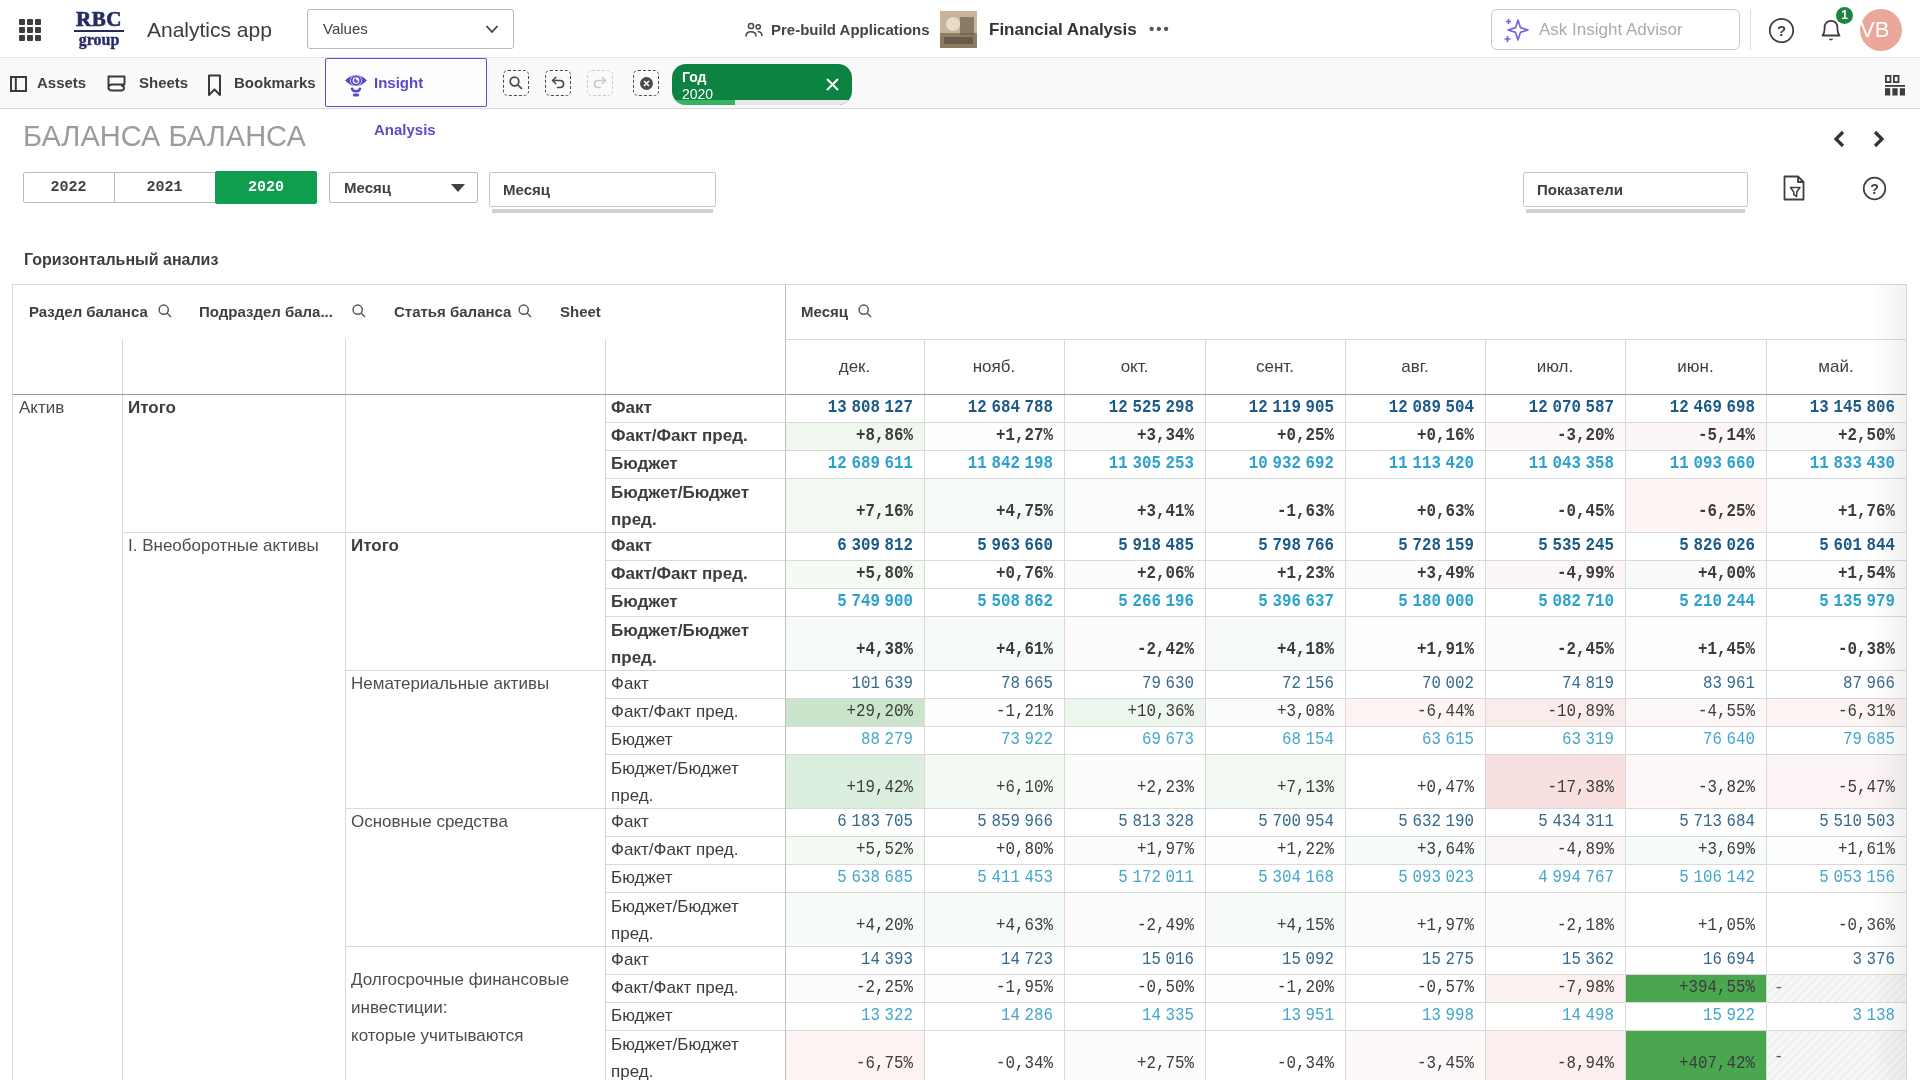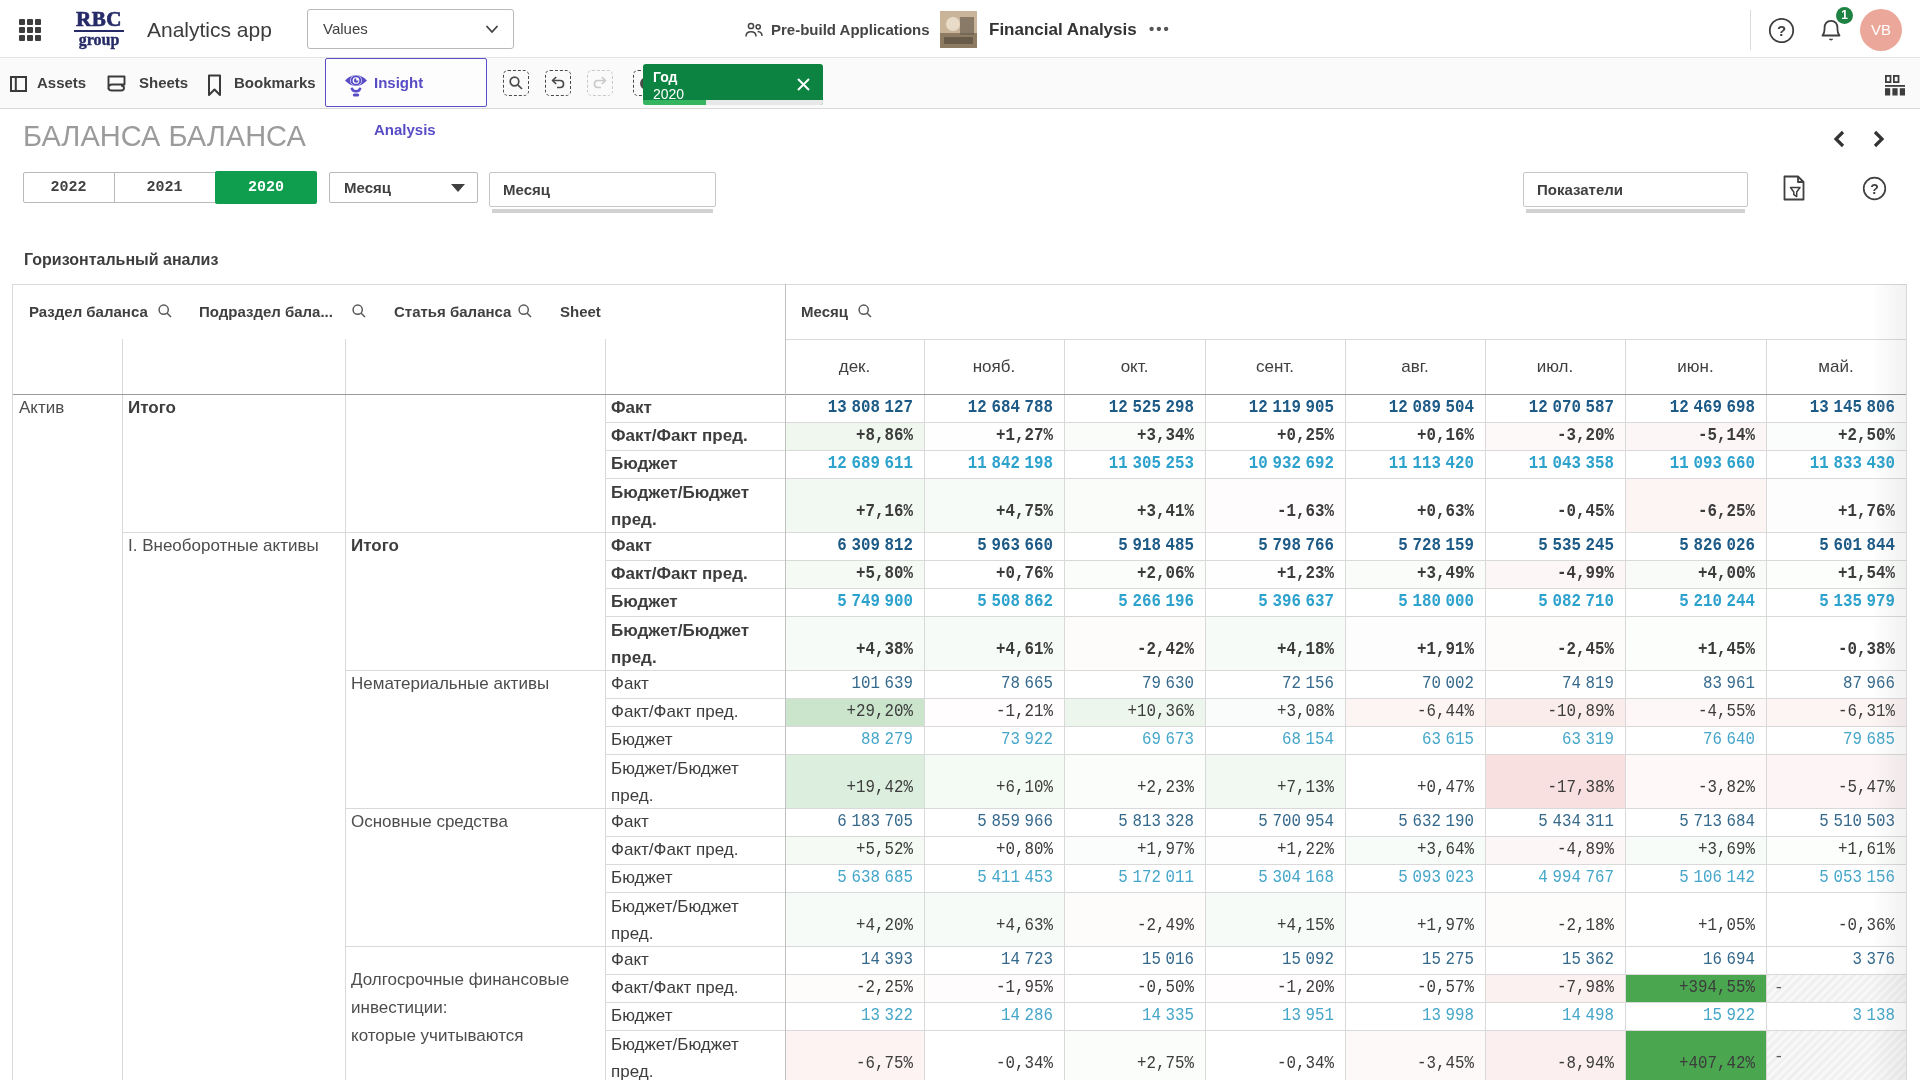--- a/index.html
+++ b/index.html
@@ -61,31 +61,39 @@
 <div class="abs" style="left:771px;top:21px;font-size:15px;font-weight:bold;color:#454545">Pre-build Applications</div>
 <div class="abs" style="left:940px;top:11px;width:37px;height:37px;overflow:hidden"><svg width="37" height="37" viewBox="0 0 37 37">
         <rect width="37" height="37" fill="#c9b49a"></rect>
         <rect x="0" y="22" width="37" height="15" fill="#8d7b63"></rect>
         <circle cx="13" cy="13" r="7" fill="#e8dcc8"></circle>
         <rect x="20" y="6" width="14" height="18" fill="#6e6051" opacity="0.7"></rect>
         <rect x="4" y="26" width="29" height="7" fill="#50463a" opacity="0.6"></rect>
       </svg></div>
 <div class="abs" style="left:989px;top:20px;font-size:17px;font-weight:bold;color:#333">Financial Analysis</div>
 <div class="abs" style="left:1149px;top:20px;font-size:15px;font-weight:bold;color:#555;letter-spacing:2px">•••</div>
+<div class="abs" style="left:1491px;top:9px;width:249px;height:41px;border:1px solid #c9c9c9;border-radius:6px;background:#fff">
+      <div class="abs" style="left:9px;top:5px"><svg width="30" height="30" viewBox="0 0 30 30">
+          <path d="M17 5 L19.4 12.6 L27 15 L19.4 17.4 L17 25 L14.6 17.4 L7 15 L14.6 12.6 Z" fill="none" stroke="#7468dd" stroke-width="1.7" stroke-linejoin="round"></path>
+          <path d="M7.5 4 v5 M5 6.5 h5" stroke="#7468dd" stroke-width="1.7"></path>
+          <path d="M6.5 21 v6 M3.5 24 h6" stroke="#7468dd" stroke-width="1.7"></path>
+        </svg></div>
+      <div class="abs" style="left:47px;top:0;line-height:39px;font-size:17px;color:#ababab">Ask Insight Advisor</div>
+    </div>
 <div class="abs" style="left:1750px;top:10px;width:1px;height:40px;background:#dcdcdc"></div>
 <div class="abs" style="left:1768px;top:17px"><svg width="27" height="27" viewBox="0 0 27 27">
         <circle cx="13.5" cy="13.5" r="11.7" fill="none" stroke="#3f3f3f" stroke-width="1.8"></circle>
         <text x="13.5" y="19" font-family="Liberation Sans" font-size="15" font-weight="bold" fill="#3f3f3f" text-anchor="middle">?</text>
       </svg></div>
 <div class="abs" style="left:1818px;top:18px"><svg width="26" height="26" viewBox="0 0 26 26">
         <path d="M13 2.8 C8.6 2.8 6.6 6 6.6 9.5 C6.6 15 4.5 17.5 4.5 17.5 H21.5 C21.5 17.5 19.4 15 19.4 9.5 C19.4 6 17.4 2.8 13 2.8 Z" fill="none" stroke="#3f3f3f" stroke-width="1.8" stroke-linejoin="round"></path>
         <path d="M10.8 20.8 a2.3 2.3 0 0 0 4.4 0" fill="#3f3f3f"></path>
       </svg></div>
 <div class="abs" style="left:1836px;top:7px;width:17px;height:17px;border-radius:50%;background:#1e8243;color:#fff;font-size:12px;font-weight:bold;text-align:center;line-height:17px">1</div>
-<div class="abs" style="left:1860px;top:9px;width:42px;height:42px;border-radius:50%;background:#eba89a;color:#fff;font-size:15px;text-align:center;line-height:42px">VB</div>
+<div class="abs" style="left:1860px;top:9px;width:42px;height:42px;border-radius:50%;background:#eba89a;color:#fff;font-size:22px;line-height:42px">VB</div>
 </div>
 <div class="abs" style="left:0;top:58px;width:1920px;height:51px;background:#fafafa;border-bottom:1px solid #d9d9d9">
 <div class="abs" style="left:10px;top:18px"><svg width="17" height="16" viewBox="0 0 17 16">
         <rect x="1" y="1" width="15" height="14" fill="none" stroke="#3a3a3a" stroke-width="2"></rect>
         <line x1="5.8" y1="1" x2="5.8" y2="15" stroke="#3a3a3a" stroke-width="2"></line>
       </svg></div>
 <div class="abs" style="left:37px;top:0;line-height:50px;font-size:15px;font-weight:bold;color:#404040">Assets</div>
 <div class="abs" style="left:106px;top:17px"><svg width="21" height="17" viewBox="0 0 21 17">
         <path d="M2.5 1.5 H18.5 V9.5 H6 Q2.5 9.5 2.5 13 Z" fill="none" stroke="#3a3a3a" stroke-width="1.9" stroke-linejoin="round"></path>
         <path d="M2.5 13 Q2.5 15.5 6 15.5 H15 Q18 15.5 18 13 Q18 10.5 15 10.5" fill="none" stroke="#3a3a3a" stroke-width="1.9"></path>
@@ -131,21 +139,21 @@
       </div>
     </div>
 <div class="abs" style="left:633px;top:12px">
       <div style="width:26px;height:26px;border:1.6px dashed #4a4a4a;border-radius:5px;display:flex;align-items:center;justify-content:center">
         <svg width="17" height="17" viewBox="0 0 17 17">
           <circle cx="8.5" cy="8.5" r="6.5" fill="#4a4a4a"></circle>
           <path d="M6 6 L11 11 M11 6 L6 11" stroke="#fff" stroke-width="1.6"></path>
         </svg>
       </div>
     </div>
-<div class="abs" style="left:643px;top:6px;width:180px;height:41px;background:#0c8340;border-radius:3px;overflow:hidden">
+<div class="abs" style="left:672px;top:6px;width:180px;height:41px;background:#0c8340;border-radius:14px;overflow:hidden">
       <div class="abs" style="left:10px;top:5px;font-size:14px;font-weight:bold;color:#fff">Год</div>
       <div class="abs" style="left:10px;top:22px;font-size:14px;color:#fff">2020</div>
       <svg class="abs" style="right:12px;top:13px" width="15" height="15" viewBox="0 0 15 15">
         <path d="M2 2 L13 13 M13 2 L2 13" stroke="#fff" stroke-width="2"></path>
       </svg>
       <div class="abs" style="left:0;bottom:0;width:100%;height:5px;background:#e8e8e8"></div>
       <div class="abs" style="left:0;bottom:0;width:63px;height:5px;background:#35b55f"></div>
     </div>
 <div class="abs" style="left:1884px;top:16px"><svg width="22" height="22" viewBox="0 0 22 22">
         <g fill="none" stroke="#3d3d3d" stroke-width="1.8">

